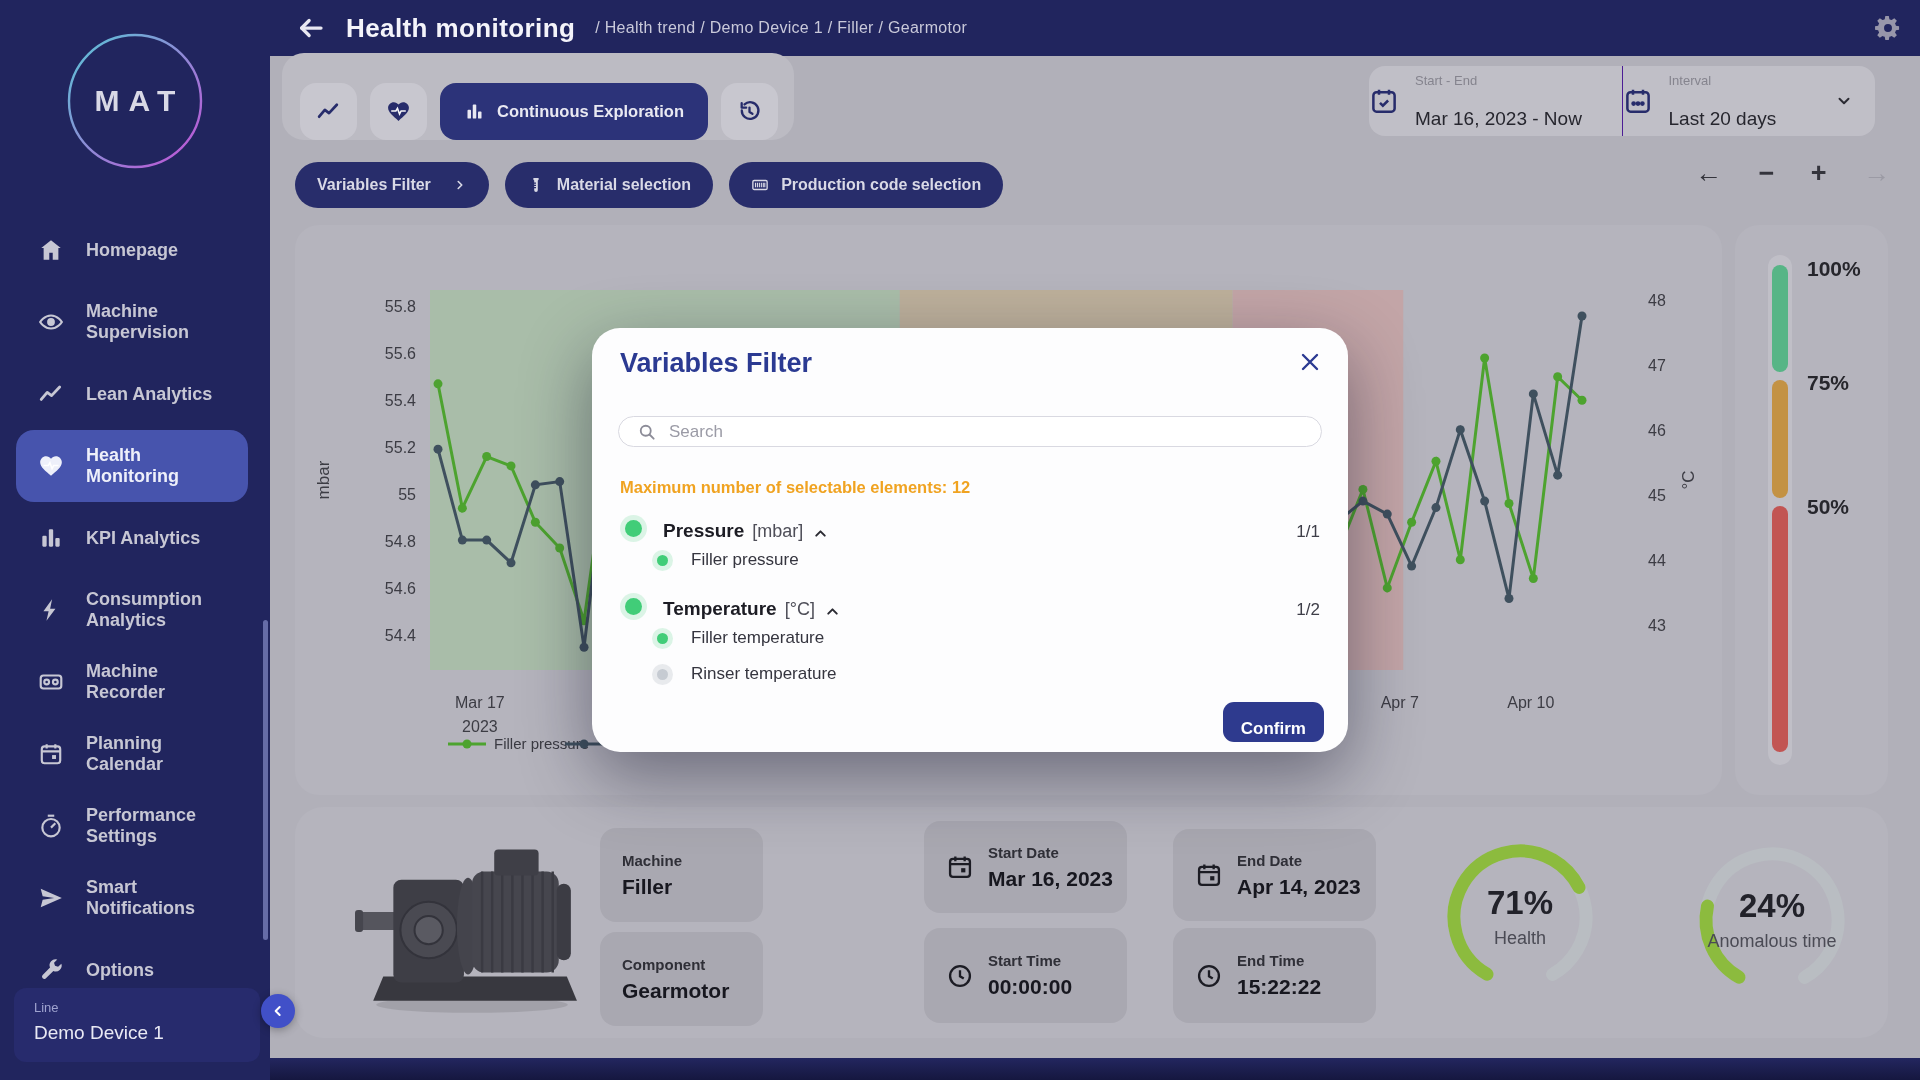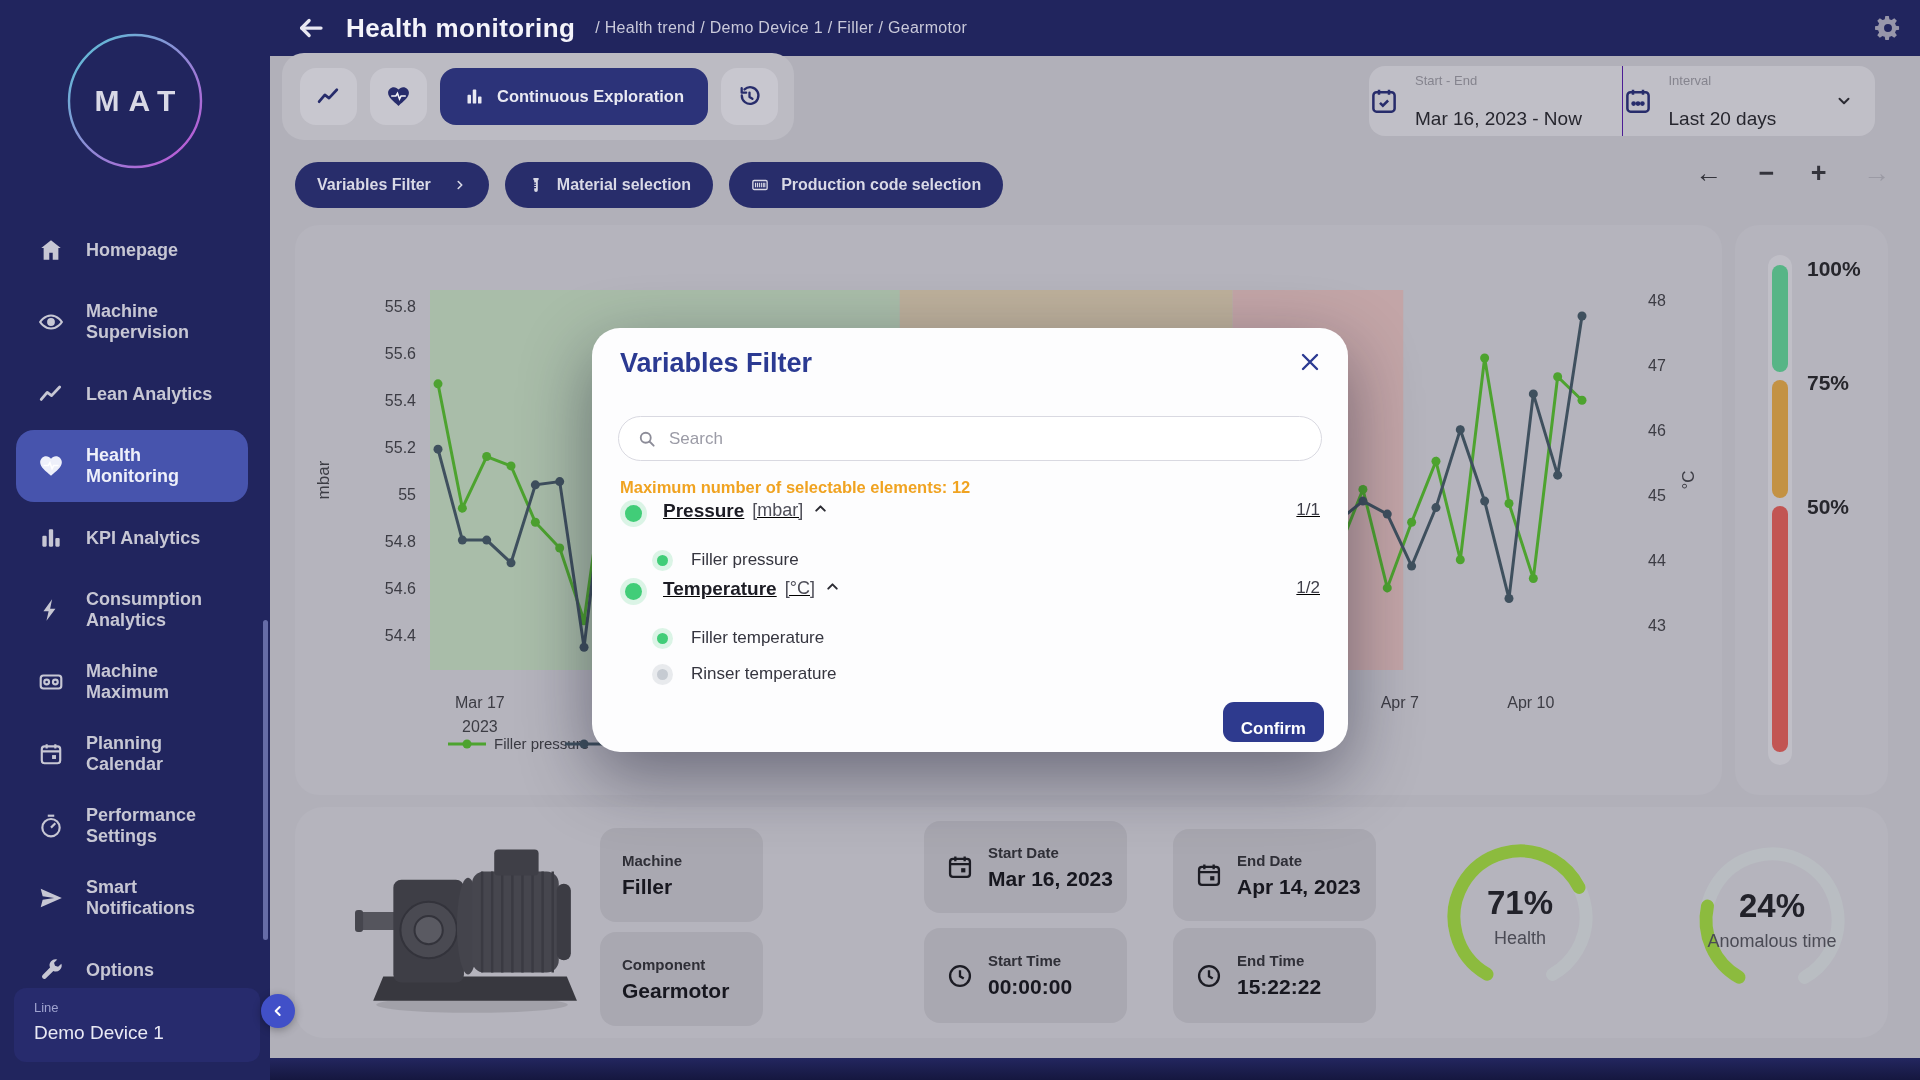--- a/index.html
+++ b/index.html
@@ -30,21 +30,21 @@
   .device-card { position:absolute; left:14px; top:988px; width:246px; height:74px; border-radius:12px; background:#272b6d; padding:12px 20px; z-index:6; }
   .device-label { font-size:13px; color:#9fa3cf; }
   .device-value { font-size:19px; color:#e9e9f4; margin-top:7px; }
   .collapse-btn { position:absolute; left:261px; top:994px; width:34px; height:34px; border-radius:50%; background:#4150c8;
                   color:#fff; display:flex; align-items:center; justify-content:center; z-index:7; cursor:pointer;
                   box-shadow:0 2px 8px rgba(0,0,0,.3); }
   .collapse-btn .ic { width:16px; height:16px; }
 
   
   .toolbar-card { position:absolute; left:282px; top:53px; width:512px; height:87px; border-radius:22px; background:#bcbbc3;
-                  display:flex; align-items:center; gap:13px; padding-left:18px; }
+                  display:flex; align-items:flex-end; gap:13px; padding-left:18px; }
   .tb-btn { height:57px; min-width:57px; border-radius:16px; background:#c8c7cf; color:#272c6b;
             display:flex; align-items:center; justify-content:center; gap:12px; cursor:pointer; }
   .tb-btn .ic { width:25px; height:25px; }
   .tb-btn.active { background:#2c3379; color:#e9e9f2; padding:0 24px; font-size:16.5px; font-weight:bold; }
   .tb-btn.active .ic { width:21px; height:21px; }
 
   .date-card { position:absolute; left:1369px; top:66px; width:506px; height:70px; border-radius:16px; background:#c0bfc7; display:flex; }
   .date-sec { position:relative; flex:1; display:flex; align-items:center; gap:16px; cursor:pointer; }
   .date-sec + .date-sec { border-left:1px solid #4c1d95; }
   .date-sec .ic { width:30px; height:30px; color:#272c6b; flex:0 0 30px; }
@@ -101,28 +101,28 @@
   .g-val { font-size:33px; font-weight:bold; fill:#22222a; text-anchor:middle; font-family:"Liberation Sans",sans-serif; }
   .g-lab { font-size:18px; fill:#4b4b55; text-anchor:middle; font-family:"Liberation Sans",sans-serif; }
 
   .footer-strip { position:absolute; left:270px; top:1058px; width:1650px; height:22px; background:linear-gradient(#23265f,#15173f); }
 
   
   .modal { position:absolute; left:592px; top:328px; width:756px; height:424px; background:#fdfdfe; border-radius:28px;
            box-shadow:0 24px 70px rgba(15,15,40,.45); z-index:50; }
   .modal-title { position:absolute; left:28px; top:20px; font-size:27px; font-weight:bold; color:#2b3a92; }
   .modal-close { position:absolute; right:26px; top:22px; width:24px; height:24px; color:#2b3a92; cursor:pointer; }
-  .search-box { position:absolute; left:26px; top:88px; width:704px; height:45px; border:1.6px solid #d9d9e1; border-radius:24px;
+  .search-box { position:absolute; left:26px; top:88px; width:704px; height:31px; border:1.6px solid #d9d9e1; border-radius:24px;
                 display:flex; align-items:center; padding-left:18px; gap:12px; background:#fff; }
   .search-box .ic { width:20px; height:20px; color:#8c8c98; flex:0 0 20px; }
   .search-box input { border:none; outline:none; flex:1; font-size:17px; color:#333; font-family:"Liberation Sans",sans-serif; background:transparent; }
   .search-box input::placeholder { color:#9b9ba6; }
   .max-note { position:absolute; left:28px; top:150px; font-size:16.5px; font-weight:bold; color:#f0a321; }
   .vf-list { position:absolute; left:28px; top:172px; right:28px; }
-  .vf-group { display:flex; align-items:flex-start; height:42px; cursor:pointer;text-decoration:underline; }
+  .vf-group { display:flex; align-items:flex-end; height:42px; cursor:pointer; }
   .vf-child { display:flex; align-items:center; height:36px; padding-left:32px; cursor:pointer; }
   .dot-halo { border-radius:50%; display:flex; align-items:center; justify-content:center; flex:0 0 auto; }
   .vf-group .dot-halo { width:27px; height:27px; }
   .vf-child .dot-halo { width:21px; height:21px; }
   .dot-core { border-radius:50%; }
   .vf-group .dot-core { width:17px; height:17px; }
   .vf-child .dot-core { width:11px; height:11px; }
   .vf-name { font-size:19px; font-weight:bold; color:#1c1c24; margin-left:16px; }
   .vf-unit { font-size:18px; color:#4e4e58; margin-left:8px; }
   .vf-chev { width:17px; height:17px; color:#2b2b33; margin-left:9px; }
@@ -219,21 +219,21 @@
                  <span class="lbl">Consumption Analytics</span>
       </div>
       <div class="side-item">
         <span class="ic">
           <svg viewBox="0 0 24 24" fill="none" stroke="currentColor" stroke-width="2">
             <rect x="2.5" y="6" width="19" height="12" rx="2.5"></rect>
             <circle cx="8" cy="12" r="2.2"></circle>
             <circle cx="16" cy="12" r="2.2"></circle>
           </svg>
         </span>
-                 <span class="lbl">Machine Maximum</span>
+                 <span class="lbl">Machine Recorder</span>
       </div>
       <div class="side-item">
         <span class="ic">
           <svg viewBox="0 0 24 24" fill="none" stroke="currentColor" stroke-width="2">
             <rect x="3.5" y="5" width="17" height="15.5" rx="2.5"></rect>
             <path d="M8 3v4M16 3v4M3.5 9.5h17"></path>
             <rect x="13" y="13" width="3.6" height="3.6" fill="currentColor" stroke="none"></rect>
           </svg>
         </span>
                  <span class="lbl">Planning Calendar</span>

